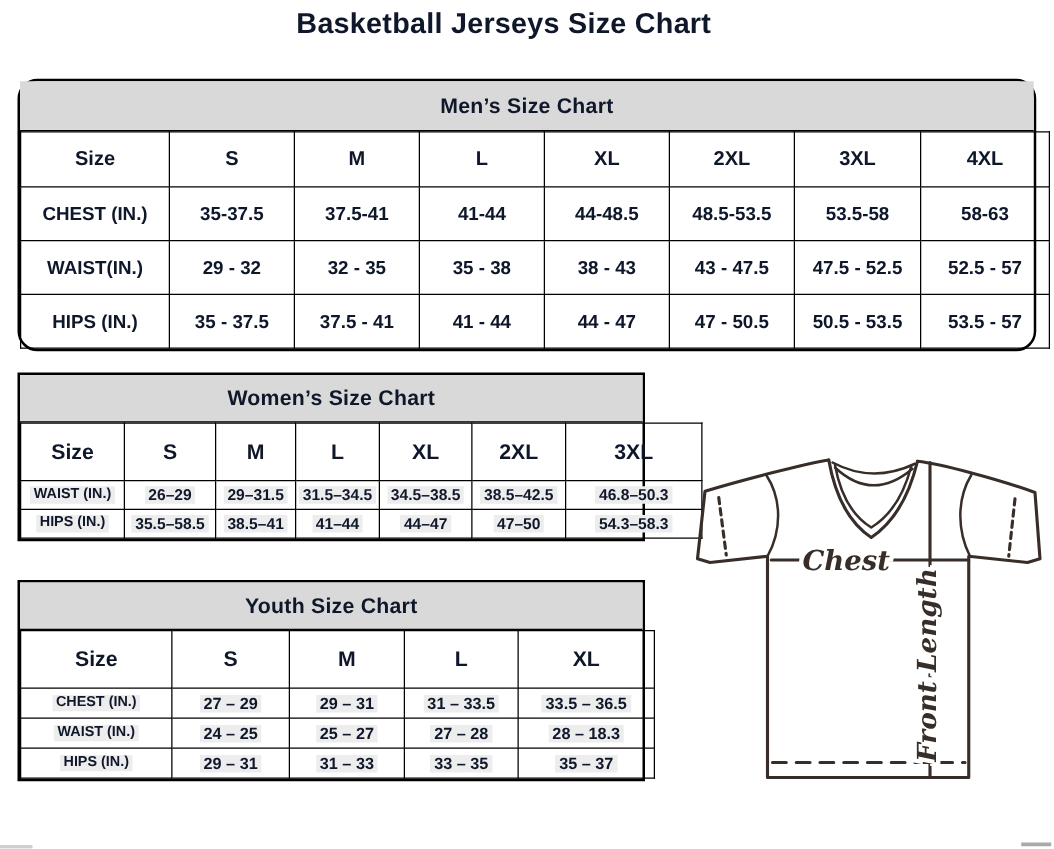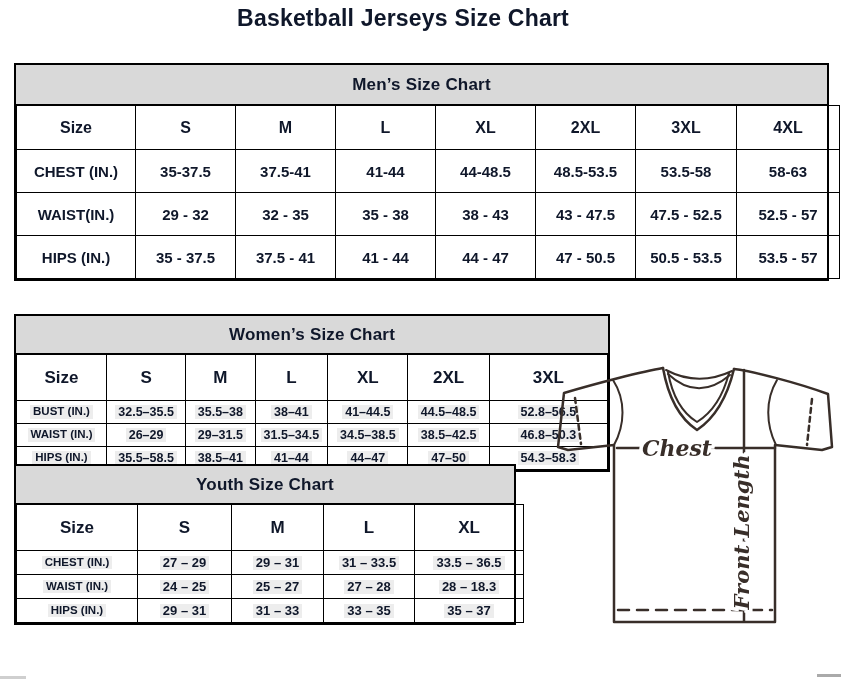--- a/index.html
+++ b/index.html
@@ -12,27 +12,27 @@
     font-size:23px;font-weight:bold;letter-spacing:0.2px;
   }
   .tbl-wrap{position:absolute;border:2px solid #000;background:#fff;box-sizing:border-box;}
   .band{
     background:#d9d9d9;border-bottom:1px solid #000;display:flex;align-items:center;justify-content:center;
     font-weight:bold;font-size:17px;letter-spacing:0.2px;
   }
   table{border-collapse:collapse;table-layout:fixed;width:100%;}
   th,td{border:1px solid #000;text-align:center;vertical-align:middle;font-weight:bold;padding:0;}
   
-  #mens-wrap{left:14px;top:63px;width:815px;}
+  #mens-wrap{left:14px;top:63px;width:815px;border-radius:16px;}
   #mens-wrap .band{height:39px;}
   .mens th.col-h{height:43px;font-size:16px;}
   .mens tbody th{font-size:15px;}
   .mens td{height:42px;font-size:15px;}
   
-  #womens-wrap{left:14px;top:314px;width:596px;}
+  #womens-wrap{left:14px;top:298px;width:502px;}
   #womens-wrap .band{height:37px;}
   .womens th.col-h{height:45px;font-size:17px;}
   .womens tbody th{font-size:11.5px;}
   .womens td{height:22px;font-size:12.5px;}
   
   #youth-wrap{left:14px;top:464px;width:502px;}
   #youth-wrap .band{height:37px;}
   .youth th.col-h{height:45px;font-size:17px;}
   .youth tbody th{font-size:11.5px;}
   .youth td{height:23px;font-size:13px;}
@@ -113,29 +113,20 @@
             <th class="col-h" style="width: 82px;">Size</th>
             <th class="col-h" style="width: 72px;">S</th>
             <th class="col-h" style="width: 63px;">M</th>
             <th class="col-h" style="width: 66px;">L</th>
             <th class="col-h" style="width: 73px;">XL</th>
             <th class="col-h" style="width: 74px;">2XL</th>
             <th class="col-h" style="width: 108px;">3XL</th>
           </tr>
         </thead>
         <tbody>
-          <tr>
-            <th><span class="hl">BUST (IN.)</span></th>
-            <td><span class="hl">32.5–35.5</span></td>
-            <td><span class="hl">35.5–38</span></td>
-            <td><span class="hl">38–41</span></td>
-            <td><span class="hl">41–44.5</span></td>
-            <td><span class="hl">44.5–48.5</span></td>
-            <td><span class="hl">52.8–56.5</span></td>
-          </tr>
           <tr>
             <th><span class="hl">WAIST (IN.)</span></th>
             <td><span class="hl">26–29</span></td>
             <td><span class="hl">29–31.5</span></td>
             <td><span class="hl">31.5–34.5</span></td>
             <td><span class="hl">34.5–38.5</span></td>
             <td><span class="hl">38.5–42.5</span></td>
             <td><span class="hl">46.8–50.3</span></td>
           </tr>
           <tr>

